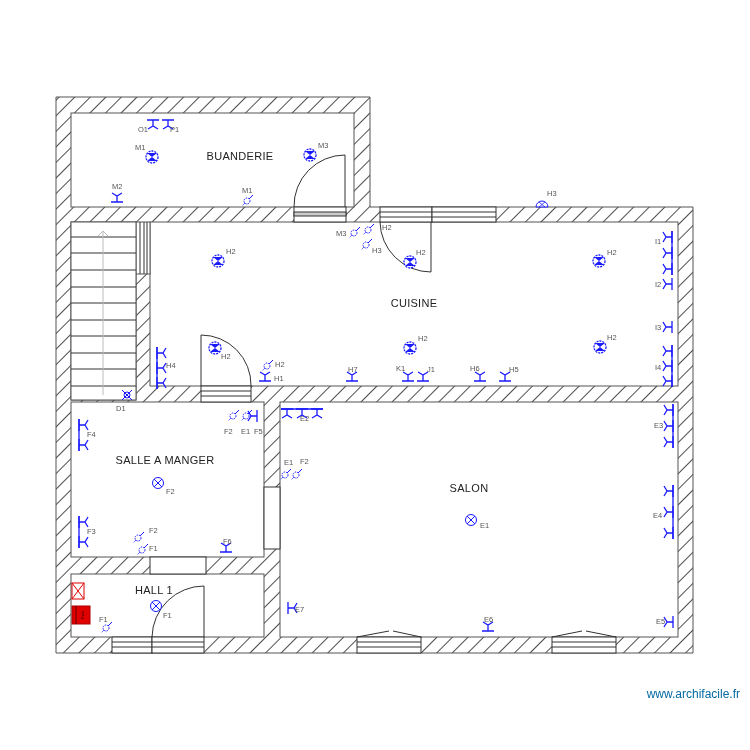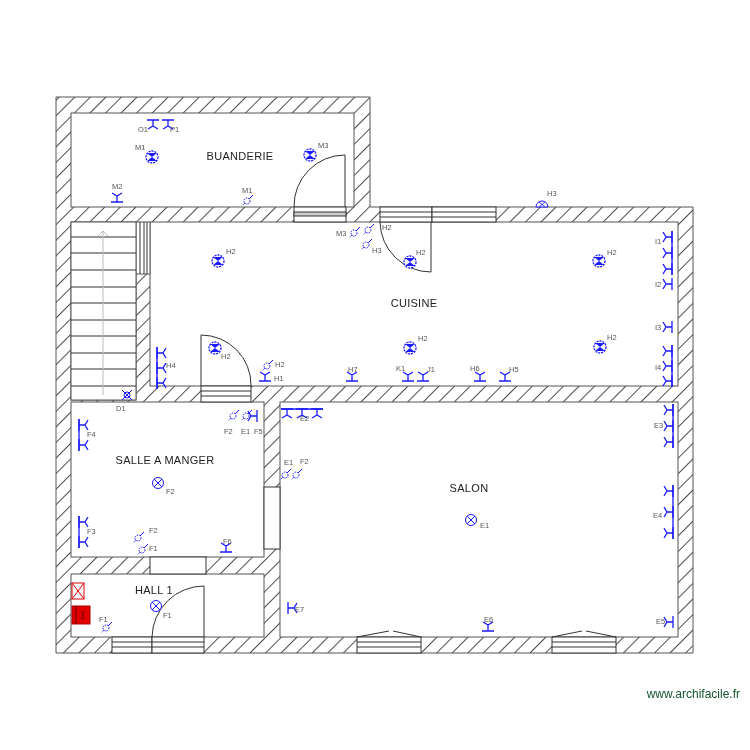--- a/index.html
+++ b/index.html
@@ -1,20 +1,20 @@
 <!DOCTYPE html>
 <html><head>
 <meta charset="utf-8">
 <style>
   html, body { margin:0; padding:0; background:#ffffff; }
   body { width:750px; height:750px; position:relative; overflow:hidden; font-family:"Liberation Sans", sans-serif; }
   svg#plan { position:absolute; left:0; top:0; }
   .room-label { font-family:"Liberation Sans", sans-serif; font-size:11px; fill:#222; letter-spacing:0.3px; }
   .sym-label { font-family:"Liberation Sans", sans-serif; font-size:7.5px; fill:#555; }
-  .watermark { position:absolute; right:10px; top:687px; font-size:12px; color:#14532d; font-family:"Liberation Sans", sans-serif; }
+  .watermark { position:absolute; right:10px; top:687px; font-size:12px; color:#0369a1; font-family:"Liberation Sans", sans-serif; }
 </style>
 </head>
 <body>
 
 <svg id="plan" width="750" height="750" viewBox="0 0 750 750" xmlns="http://www.w3.org/2000/svg">
   <defs>
     <pattern id="hatch" patternUnits="userSpaceOnUse" width="11" height="11" patternTransform="rotate(45)">
       <line x1="0" y1="0" x2="0" y2="11" stroke="#111" stroke-width="1.5"></line>
     </pattern>
   </defs>

